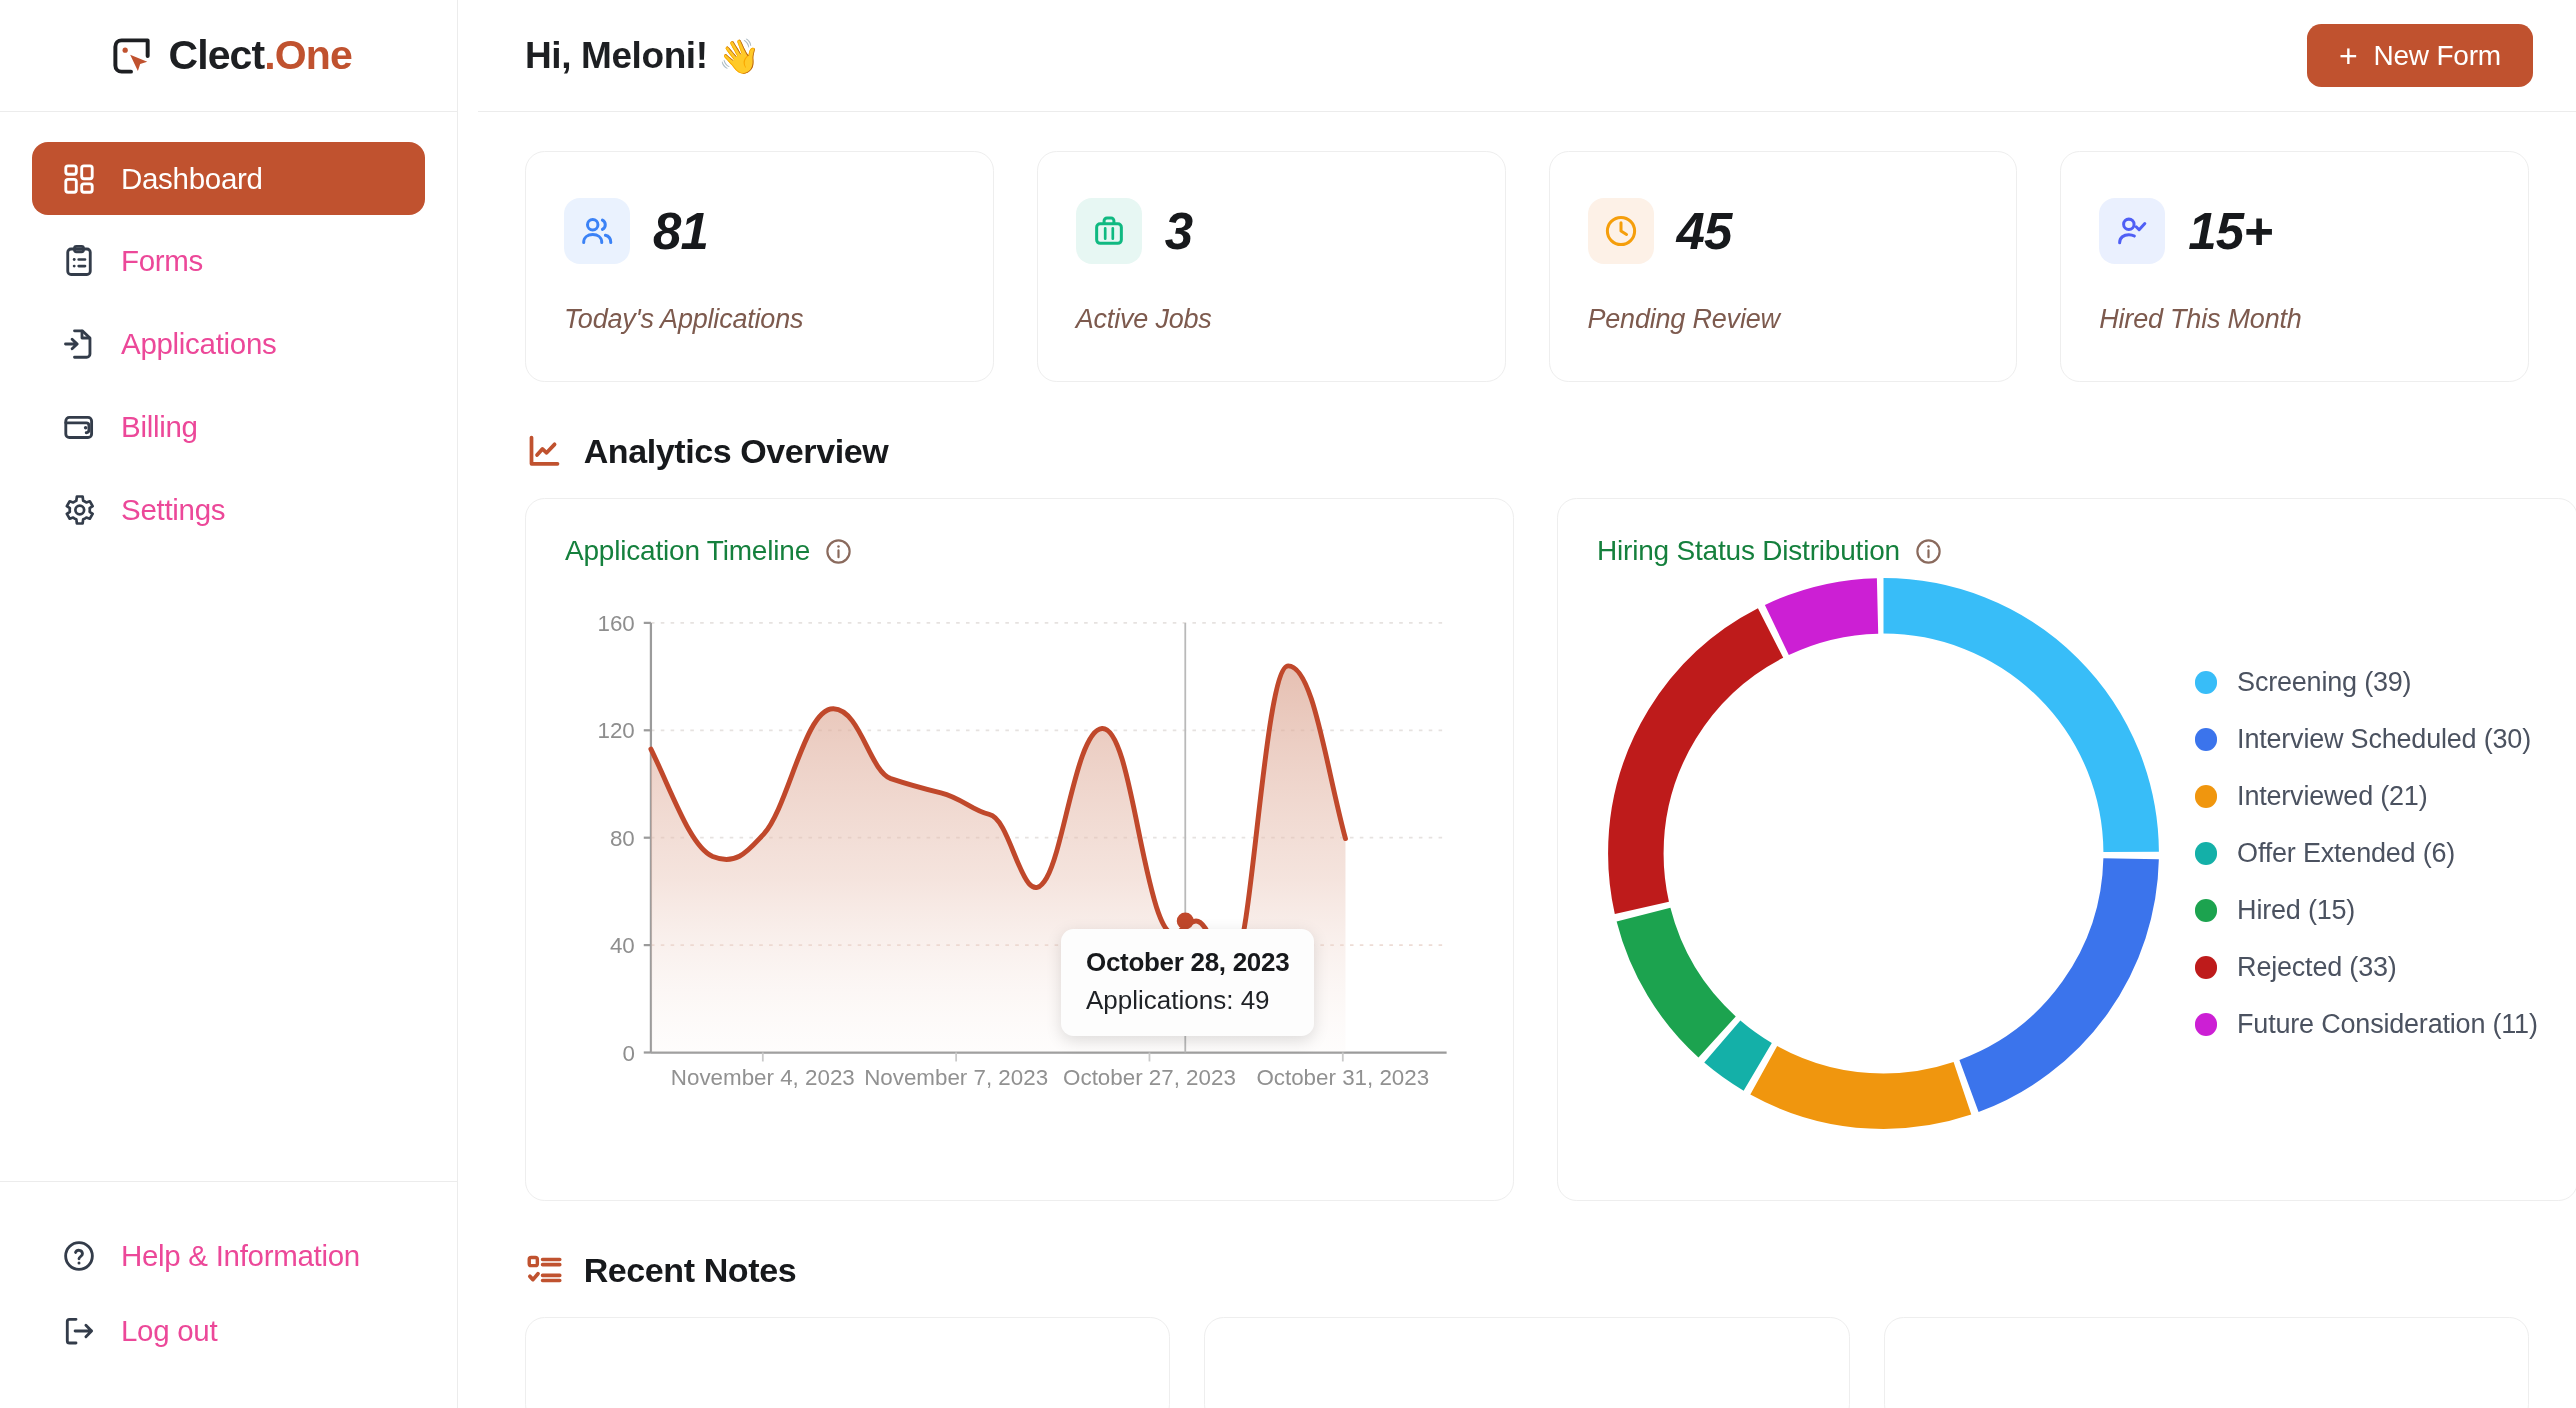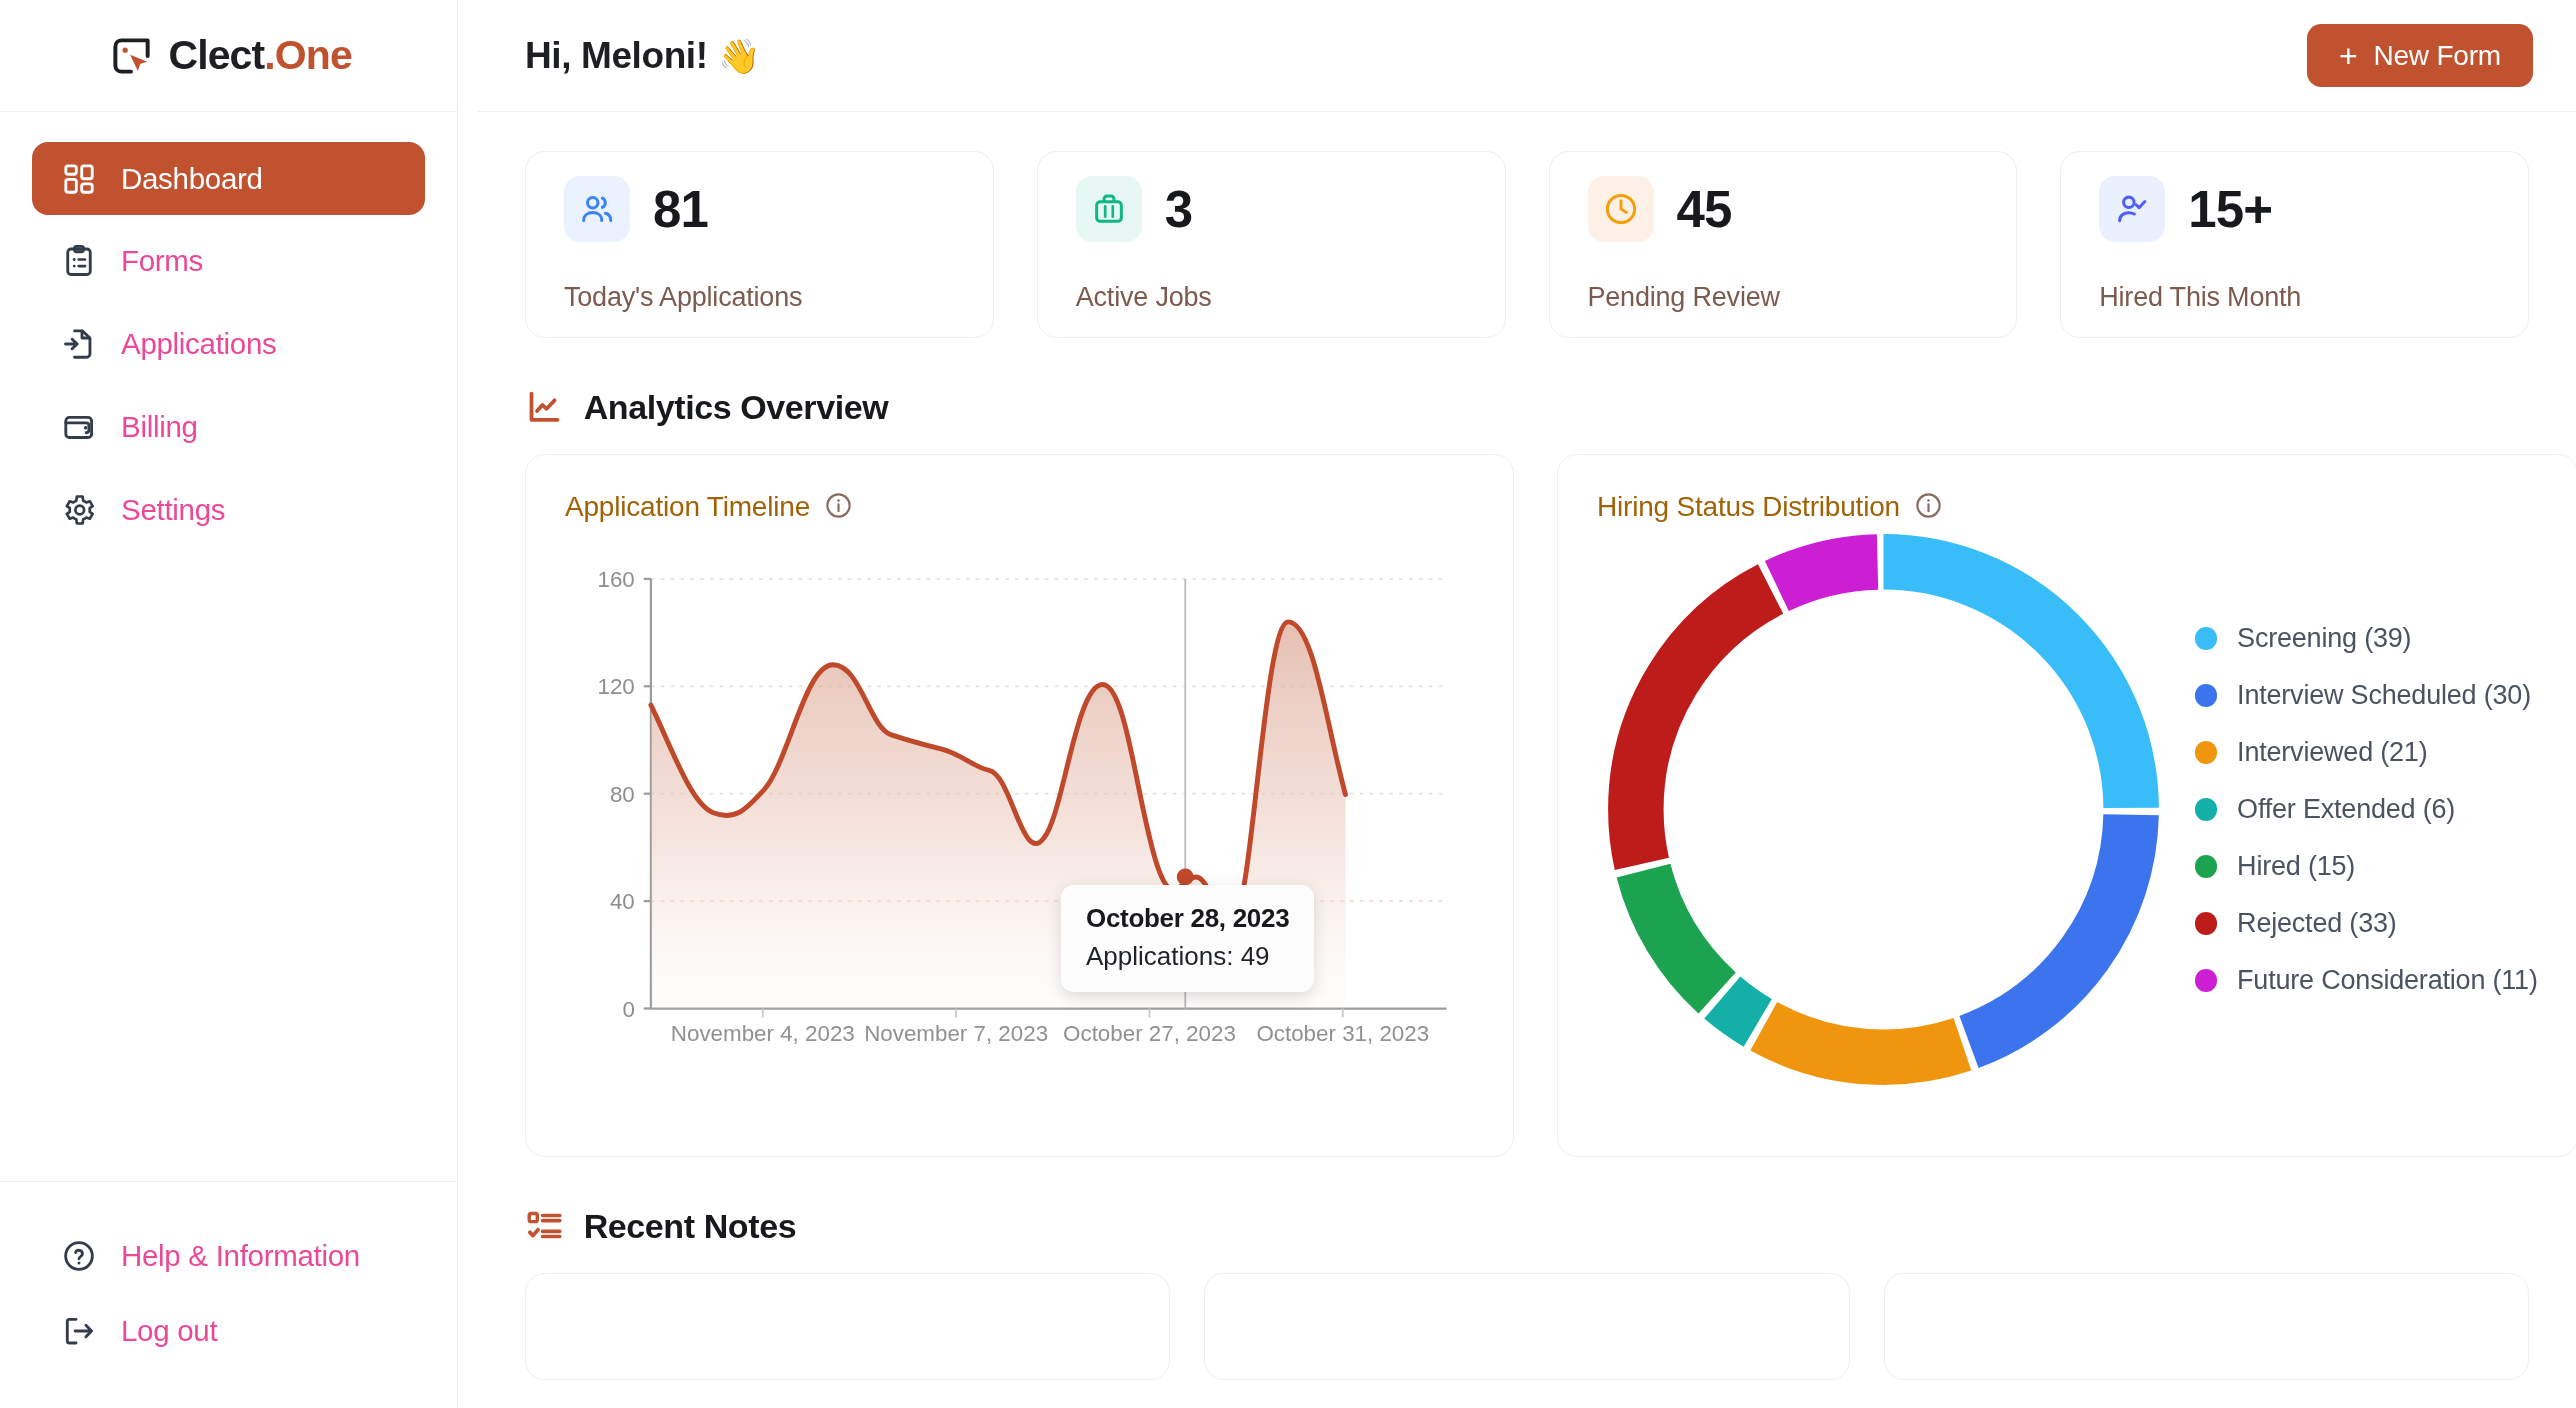--- a/index.html
+++ b/index.html
@@ -77,24 +77,24 @@
     display: flex; align-items: center; gap: 16px;
     cursor: pointer; letter-spacing: -0.2px;
   }
   .plus-glyph { font-size: 32px; line-height: 1; font-weight: 400; }
 
   .content { padding: 39px 47px 0 47px; }
 
   
   .stats { display: flex; gap: 43px; }
   .stat-card {
-    flex: 1 1 0; height: 187px;
+    flex: 1 1 0; height: 231px;
     background: #fff; border: 1.8px solid #eeeeee;
     border-radius: 19.7px; padding: 30px 38px;
-    display: flex; flex-direction: column; justify-content: center;
+    display: flex; flex-direction: column; justify-content: center; font-style: italic;
   }
   .stat-top { display: flex; align-items: center; gap: 23px; }
   .stat-ico {
     width: 66px; height: 66px; flex: 0 0 66px;
     border-radius: 16px;
     display: flex; align-items: center; justify-content: center;
   }
   .stat-value { font-size: 51px; font-weight: bold; color: #17191c; letter-spacing: -0.9px; }
   .stat-label { margin-top: 40px; font-size: 27px; color: #7d5a4e; letter-spacing: -0.2px; }
 
@@ -110,22 +110,22 @@
 
   
   .charts { display: flex; gap: 43px; }
   .chart-card {
     background: #fff; border: 1.8px solid #eeeeee; border-radius: 19.7px;
     height: 703px; padding: 36px 39px;
   }
   .chart-card.left { flex: 0 0 989px; }
   .chart-card.right { flex: 1 1 auto; }
   .chart-title {
-    font-size: 28px; color: #a16207; letter-spacing: -0.2px;
-    display: flex; align-items: flex-start; gap: 14.3px;
+    font-size: 28px; color: #15803d; letter-spacing: -0.2px;
+    display: flex; align-items: center; gap: 14.3px;
   }
   .info-ico { width: 29px; height: 29px; flex: 0 0 29px; cursor: pointer; }
 
   .timeline-svg-wrap { margin-top: 19.7px; }
 
   
   .donut-row { display: flex; align-items: center; height: 573px; }
   .donut-wrap { flex: 0 0 573px; display: flex; align-items: center; justify-content: center; }
   .legend { flex: 1 1 auto; padding-left: 25px; }
   .legend-item {

